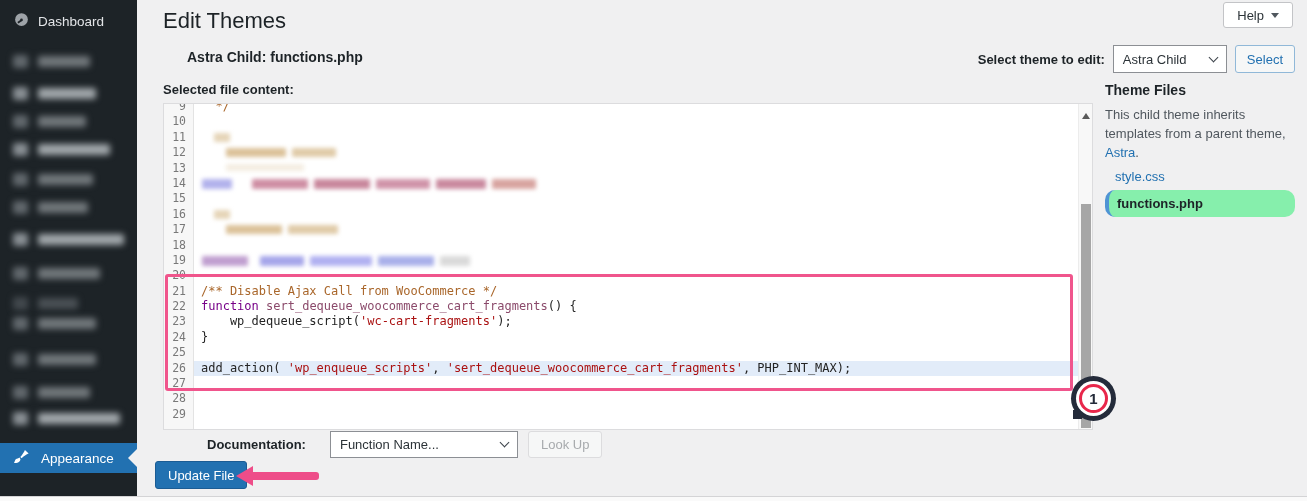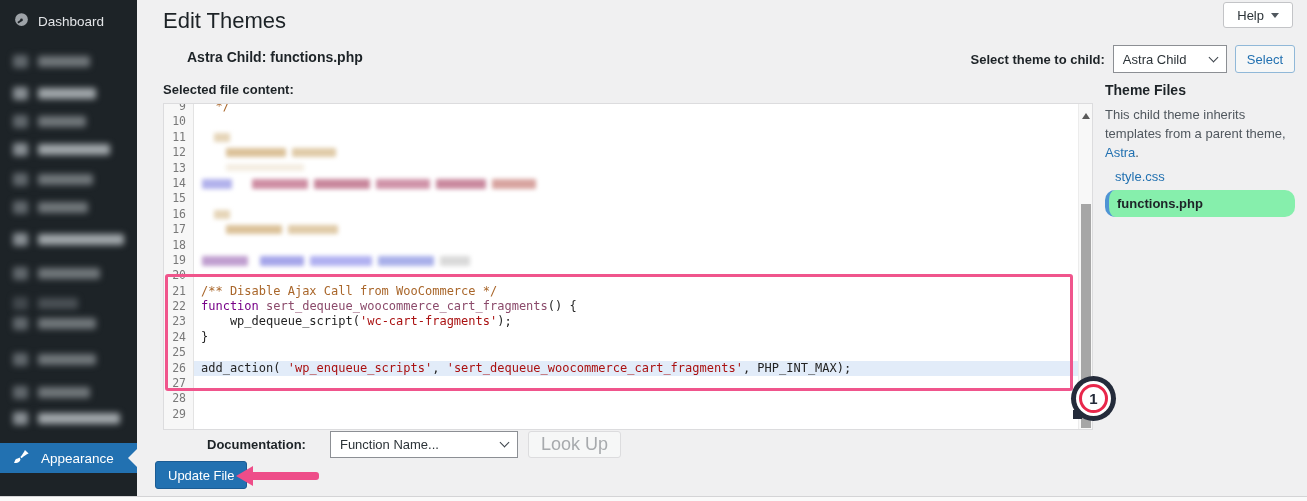--- a/index.html
+++ b/index.html
@@ -67,21 +67,21 @@
   .tf-desc{position:absolute;left:968px;top:106px;width:186px;font-size:13px;line-height:1.45;color:#50575e;}
   .tf-desc a{color:var(--wp-blue);text-decoration:none;cursor:pointer;}
   .tf-list{position:absolute;left:968px;top:163px;width:190px;list-style:none;font-size:13px;}
   .tf-list li{padding:6px 10px;color:var(--wp-blue);cursor:pointer;}
   .tf-list li.active{background:#86efac;border-left:4px solid #4f94d4;padding-left:8px;color:#1d2327;font-weight:600;border-radius:10px;}
 
   
   .doc-row{position:absolute;left:26px;top:431px;display:flex;align-items:center;margin-left:44px;}
   .doc-label{font-size:13px;font-weight:700;color:#1d2327;margin-right:24px;}
   .selectbox.doc{width:188px;height:27px;}
-  .btn-disabled{height:27px;margin-left:10px;padding:0 12px;background:#f6f7f7;border:1px solid #dcdcde;border-radius:3px;color:#a7aaad;font-size:18px;cursor:default;}
+  .btn-disabled{height:27px;margin-left:10px;padding:0 12px;background:#f6f7f7;border:1px solid #dcdcde;border-radius:3px;color:#a7aaad;font-size:13px;cursor:default;}
   .btn-primary{position:absolute;left:18px;top:461px;height:28px;padding:0 12px;background:var(--wp-blue);border:1px solid #1b5c94;border-radius:3px;color:#fff;font-size:13px;cursor:pointer;}
   .annot-arrow{position:absolute;left:99px;top:466px;display:flex;align-items:center;z-index:10;pointer-events:none;}
   .arrow-head{width:0;height:0;border:10px solid transparent;border-right:17px solid #ee4d89;border-left:none;}
   .arrow-tail{width:66px;height:8px;background:#ee4d89;border-radius:0 3px 3px 0;}
 
   .bottom-strip{position:absolute;left:0;right:0;bottom:0;height:5px;background:#fafafa;border-top:1px solid #d4d4d6;z-index:30;}
 </style>
 </head>
 <body>
 
@@ -170,21 +170,21 @@
     <h1 class="page-title">Edit Themes</h1>
 
     <button class="help-btn">
       <span>Help</span>
       <span class="caret-down"></span>
     </button>
 
     <div class="subtitle">Astra Child: functions.php</div>
 
     <div class="theme-select-row">
-      <span class="ts-label">Select theme to child:</span>
+      <span class="ts-label">Select theme to edit:</span>
       <div class="selectbox theme">
         <span>Astra Child</span>
         <span class="chev"></span>
       </div>
       <button class="btn-secondary">Select</button>
     </div>
 
     <div class="file-label">Selected file content:</div>
 
     <div class="editor">

